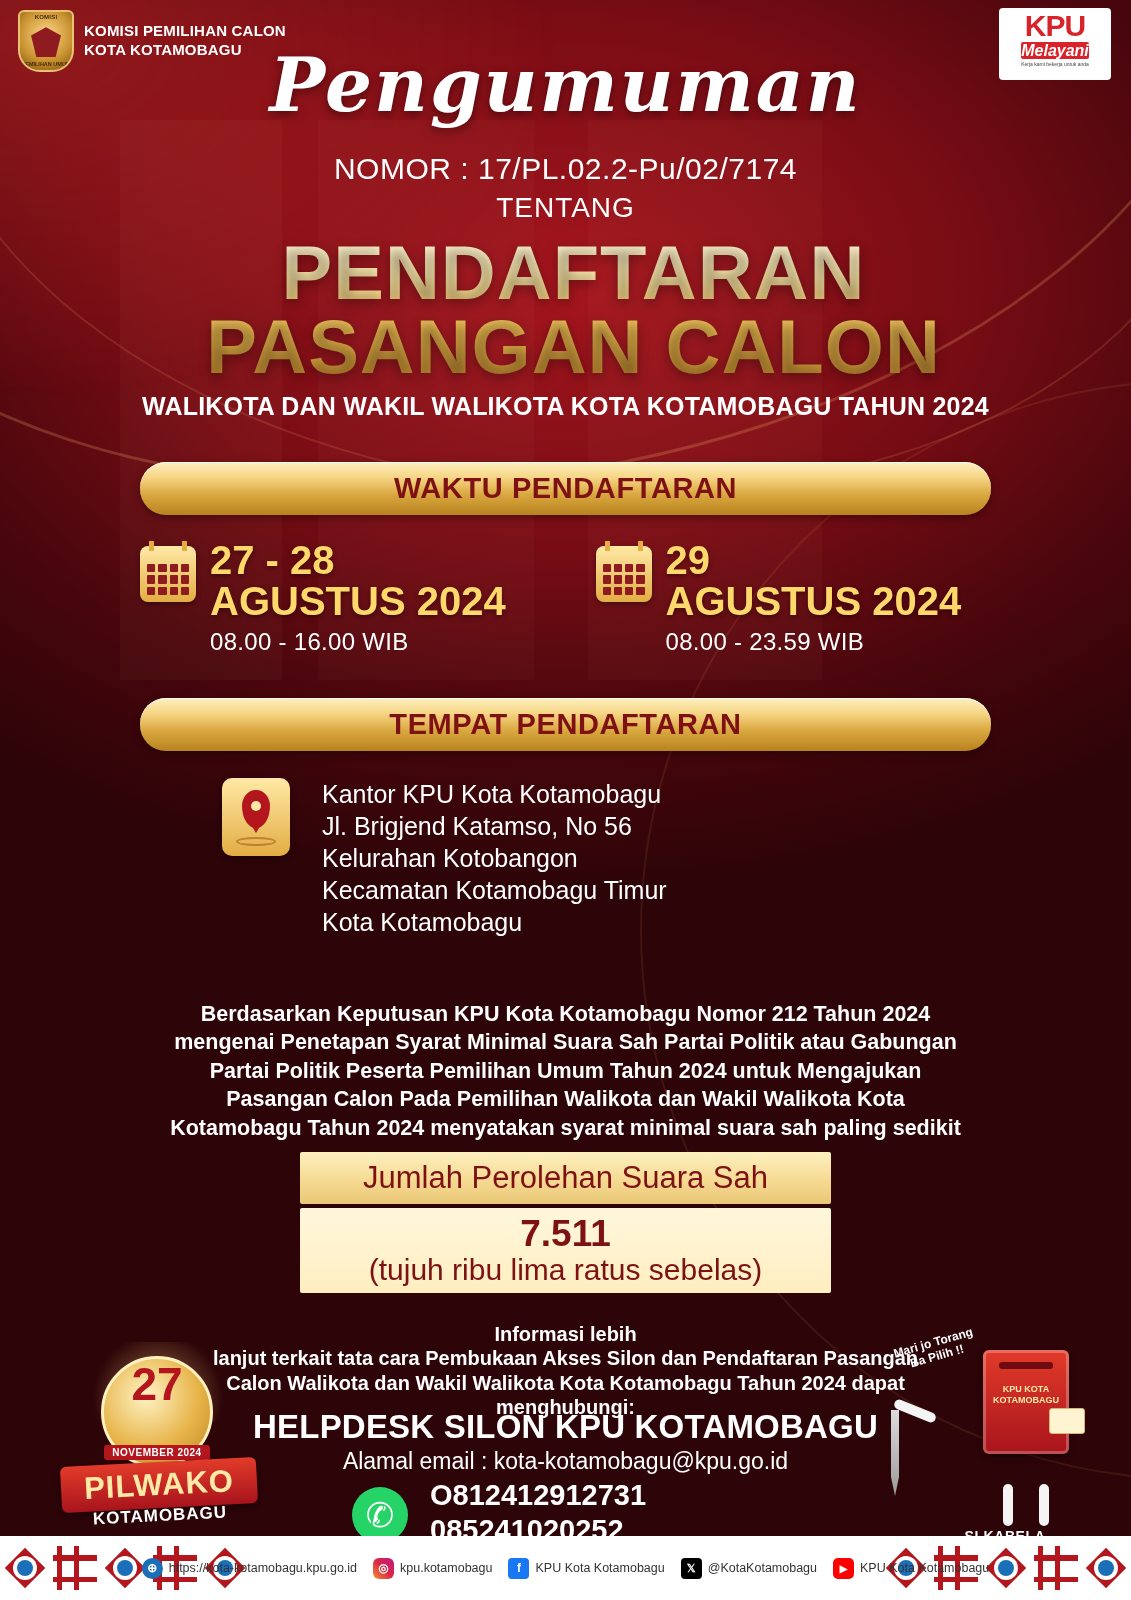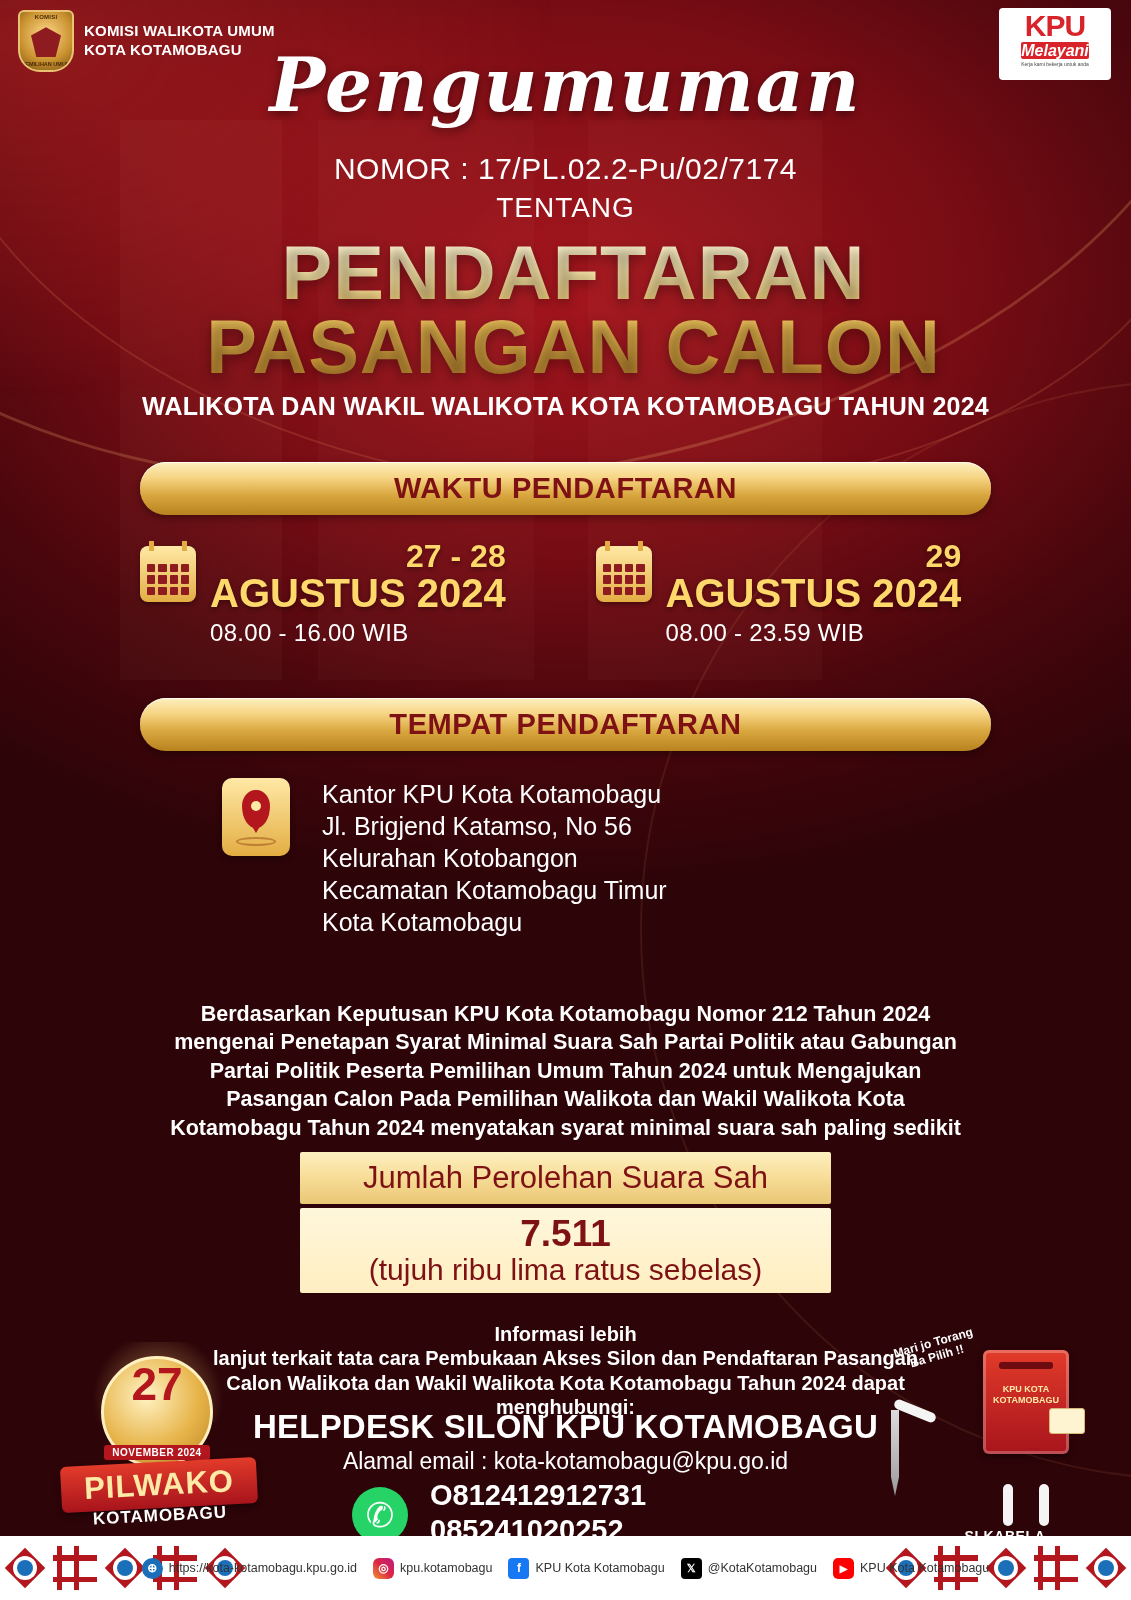--- a/index.html
+++ b/index.html
@@ -170,21 +170,21 @@
   .cal-icon::before {
     content: ""; position: absolute; left: 9px; right: 9px; top: -5px; height: 10px;
     border-left: 5px solid #e3ad43; border-right: 5px solid #e3ad43;
     box-sizing: border-box;
   }
   .cal-grid {
     position: absolute; left: 7px; right: 7px; top: 18px; bottom: 7px;
     display: grid; grid-template-columns: repeat(4, 1fr); grid-template-rows: repeat(3, 1fr); gap: 3px;
   }
   .cal-grid i { background: #8e1b20; border-radius: 1px; display: block; }
-  .date-txt .dnum { color: #ffd86b; font-weight: 800; font-size: 32px; line-height: 1.02; text-shadow: 0 2px 5px rgba(0,0,0,.4); text-align: right; }
+  .date-txt .dnum { color: #ffd86b; font-weight: 800; font-size: 40px; line-height: 1.02; text-shadow: 0 2px 5px rgba(0,0,0,.4); }
   .date-txt .dmon { color: #ffd86b; font-weight: 800; font-size: 40px; line-height: 1.02; text-shadow: 0 2px 5px rgba(0,0,0,.4); }
   .date-txt .dtime { color: #ffffff; font-size: 24px; margin-top: 6px; letter-spacing: .3px; }
 
   
   .place { position: absolute; left: 222px; top: 778px; display: flex; gap: 32px; align-items: flex-start; }
   .pin-box {
     width: 68px; height: 78px; flex: 0 0 68px;
     background: linear-gradient(180deg, #ffe9a6, #e3ad43);
     border-radius: 10px; position: relative; box-shadow: 0 2px 6px rgba(0,0,0,.4);
   }
@@ -394,21 +394,21 @@
   <div class="swoosh sw1"></div>
   <div class="swoosh sw2"></div>
   <div class="swoosh sw3"></div>
 
   <div class="kpu-left">
     <div class="garuda">
       <div class="g-top">KOMISI</div>
       <div class="g-bot">PEMILIHAN UMUM</div>
     </div>
     <div class="txt">
-      <div class="l1">KOMISI WALIKOTA UMUM</div>
+      <div class="l1">KOMISI PEMILIHAN CALON</div>
       <div class="l2">KOTA KOTAMOBAGU</div>
     </div>
   </div>
 
   <div class="kpu-badge">
     <div class="k1">KPU</div>
     <div class="k2">Melayani</div>
     <div class="k3">Kerja kami bekerja untuk anda</div>
   </div>
 

